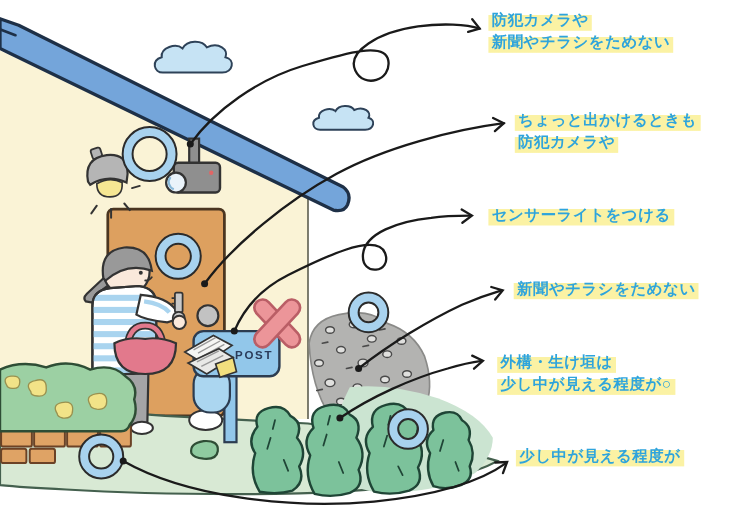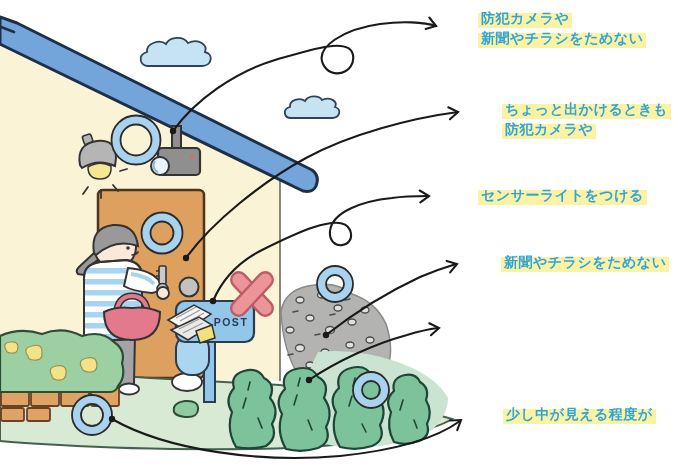--- a/index.html
+++ b/index.html
@@ -1,20 +1,20 @@
 <!DOCTYPE html>
 <html><head>
 <meta charset="utf-8">
 <style>
   html,body{margin:0;padding:0;background:#fff;}
   #stage{position:relative;width:680px;height:471px;background:#ffffff;overflow:hidden;
          font-family:"Liberation Sans",sans-serif;}
   #art{position:absolute;left:0;top:0;}
   .lbl{position:absolute;font-weight:700;font-size:14px;line-height:20px;
-       color:#2EA4DC;letter-spacing:.5px;white-space:nowrap;margin-left:34px;}
+       color:#2EA4DC;letter-spacing:.5px;white-space:nowrap;}
   .lbl span{display:inline-block;padding:0 3px;
        background:linear-gradient(180deg,rgba(0,0,0,0) 26%,#FBF2A4 26%);}
   .lbl b{display:block;font-weight:700;}
 </style>
 </head>
 <body>
 
 <div id="stage">
 
 <svg id="art" width="680" height="471" viewBox="0 0 680 471">
@@ -269,16 +269,20 @@
   <div class="lbl" style="left:468px;top:99px">
     <b><span>ちょっと出かけるときも</span></b>
     <b><span>防犯カメラや</span></b>
   </div>
   <div class="lbl" style="left:444px;top:185px">
     <b><span>センサーライトをつける</span></b>
   </div>
   <div class="lbl" style="left:467px;top:252px">
     <b><span>新聞やチラシをためない</span></b>
   </div>
+  <div class="lbl" style="left:452px;top:319px">
+    <b><span>外構・生け垣は</span></b>
+    <b><span>少し中が見える程度が○</span></b>
+  </div>
   <div class="lbl" style="left:469px;top:404px">
     <b><span>少し中が見える程度が</span></b>
   </div>
 </div>
 
 </body></html>

